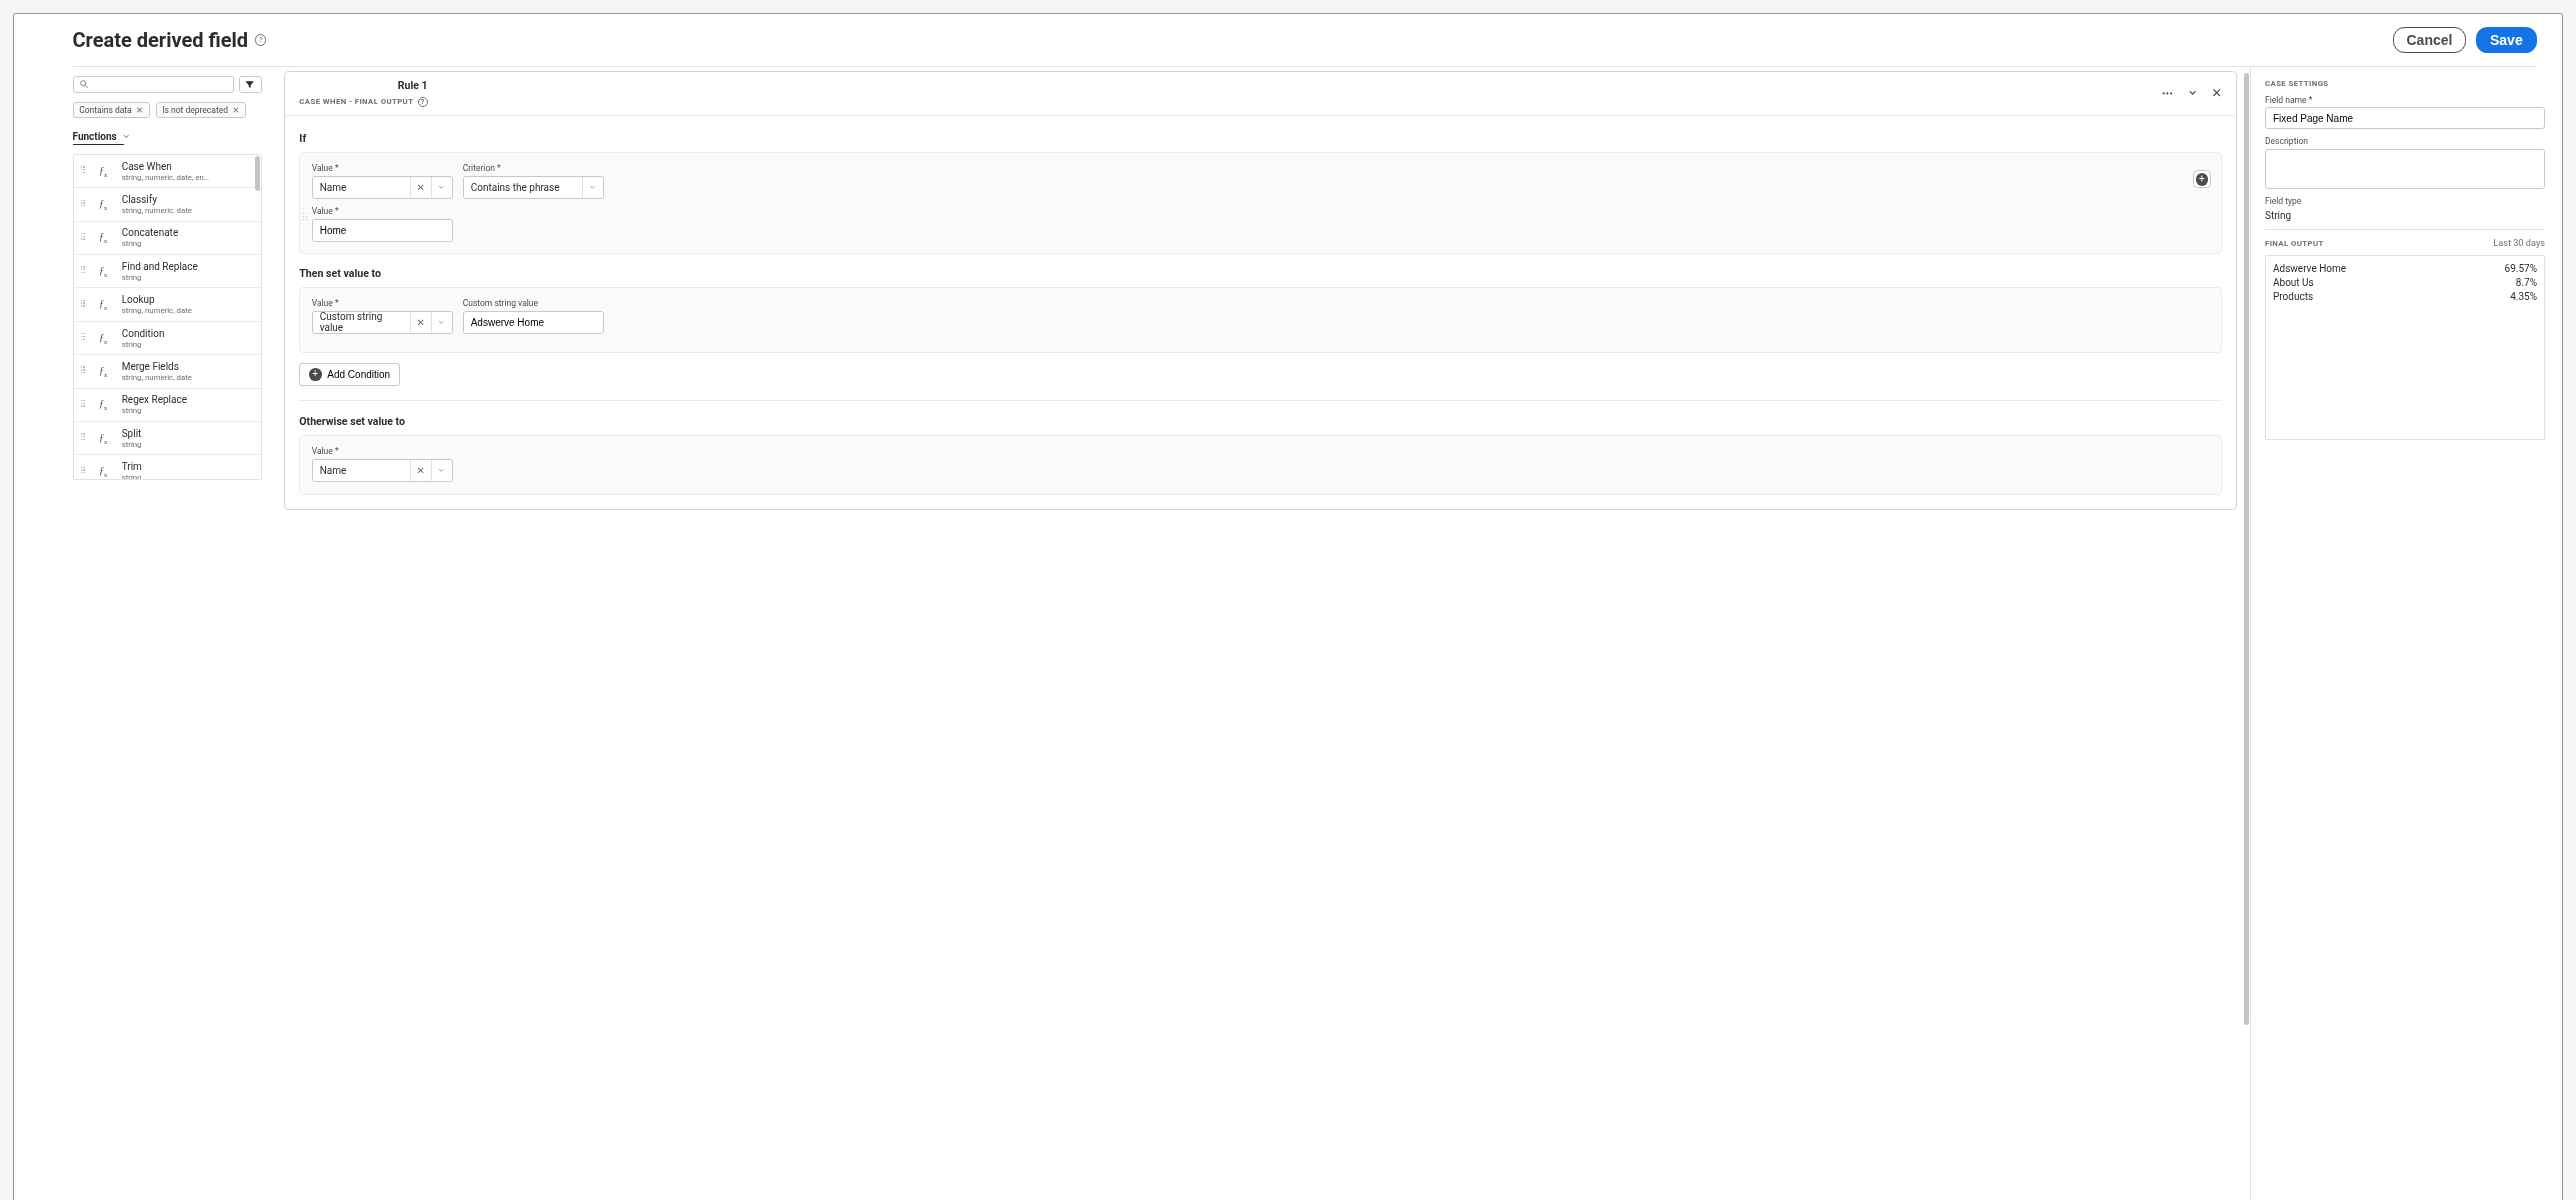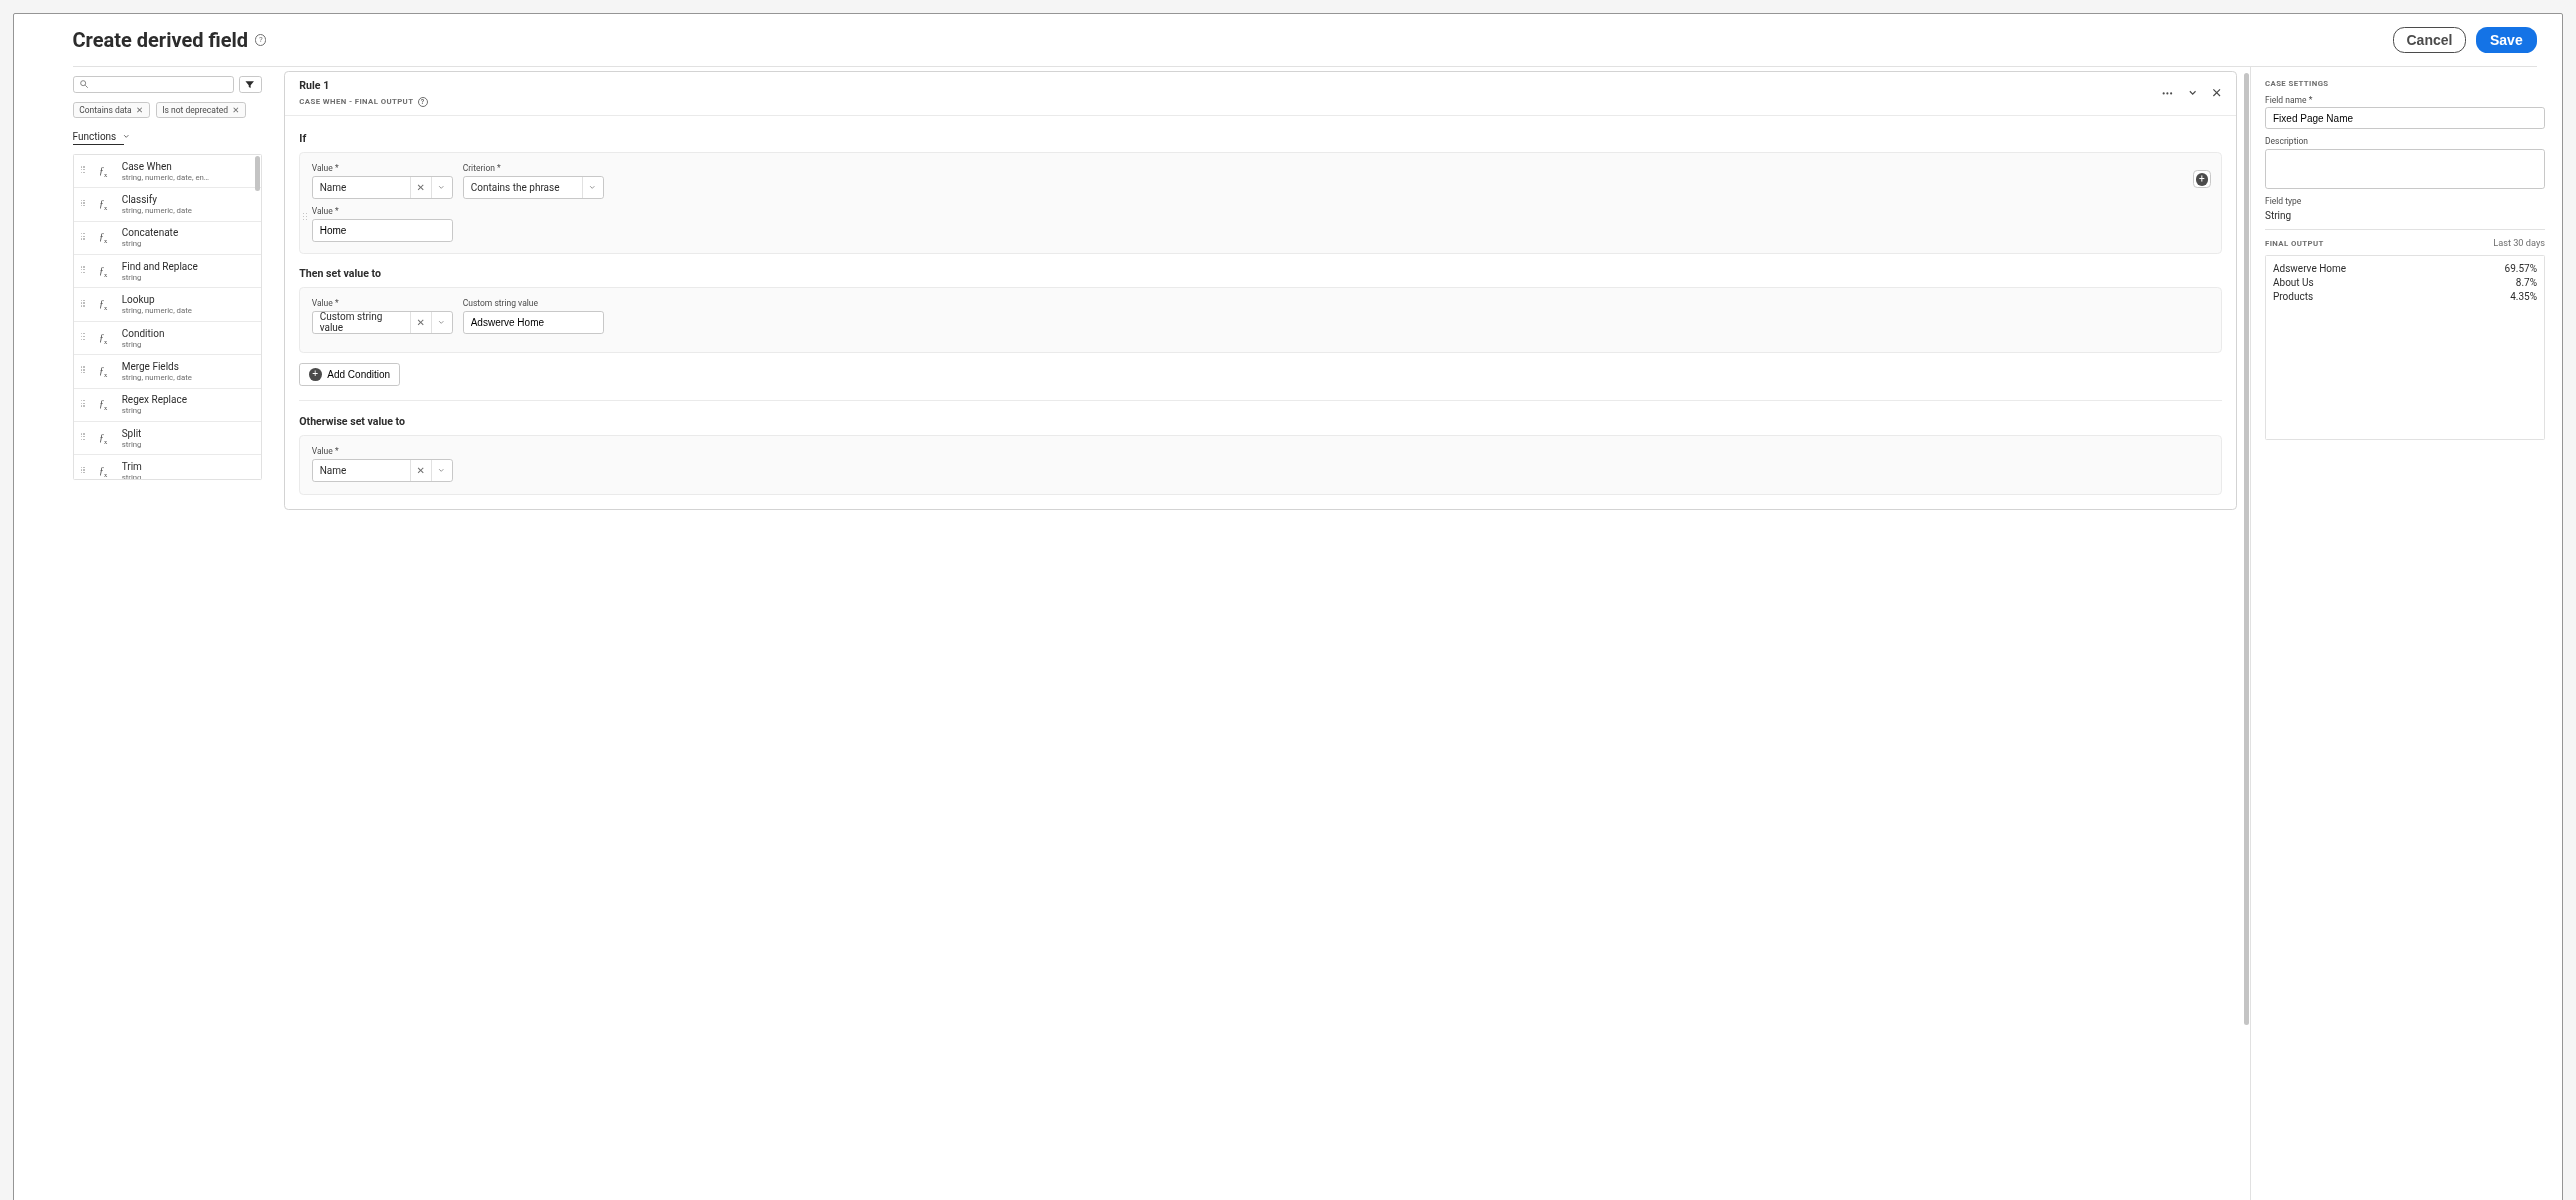--- a/index.html
+++ b/index.html
@@ -65,21 +65,21 @@
   display: flex; align-items: center; justify-content: center; cursor: pointer;
 }
 .chips { display: flex; gap: 5.7px; flex-wrap: wrap; }
 .chip {
   border: 0.7px solid #c8c8c8; border-radius: 2.8px;
   padding: 2.1px 5.7px; font-size: 8.5px; color: #4b4b4b; background: #fafafa;
   display: inline-flex; align-items: center; gap: 4.3px;
 }
 .chip .x { cursor: pointer; color: #6e6e6e; }
 .section-toggle {
-  display: flex; align-items: center; gap: 5.7px; font-size: 10px; font-weight: 400;
+  display: flex; align-items: center; gap: 5.7px; font-size: 10px; font-weight: 700;
   padding: 4.3px 0 7px 0; cursor: pointer; width: fit-content;
 }
 .section-underline { border-bottom: 1.4px solid #2c2c2c; width: 51px; margin-top: -4.3px; }
 .func-list {
   border: 0.7px solid #e1e1e1; border-radius: 1.4px; background: #fff;
   overflow-y: auto; max-height: 326px; position: relative;
 }
 .func-item {
   display: grid; grid-template-columns: 12.8px 17px 1fr;
   align-items: center; gap: 5.7px; padding: 5.7px 7px;
@@ -112,21 +112,21 @@
 .center-scroll-thumb {
   width: 100%; height: 88%; background: #c4c4c4; border-radius: 2.8px;
 }
 .rule-card {
   border: 0.7px solid #d3d3d3; border-radius: 4.3px; background: #fff; margin-top: 4.3px;
 }
 .rule-header {
   display: flex; align-items: center; justify-content: space-between;
   padding: 7px 14px 8.5px 14px; border-bottom: 0.7px solid #eaeaea;
 }
-.rule-titles { display: flex; flex-direction: column; gap: 4.3px; }
+.rule-titles { display: flex; flex-direction: column; gap: 4.3px; align-items: flex-end; }
 .rule-title { font-size: 10.6px; font-weight: 700; }
 .rule-subtitle {
   font-size: 7.8px; letter-spacing: 0.4px; color: #6e6e6e; font-weight: 700;
   display: flex; align-items: center; gap: 4.3px;
 }
 .rule-actions { display: flex; gap: 12.8px; align-items: center; }
 .icon-btn { cursor: pointer; color: #4b4b4b; display: inline-flex; }
 .rule-body { padding: 11.4px 14px 14px 14px; }
 .block-label { font-size: 10.6px; font-weight: 700; margin: 4.3px 0 7px 0; }
 .cond-block {

